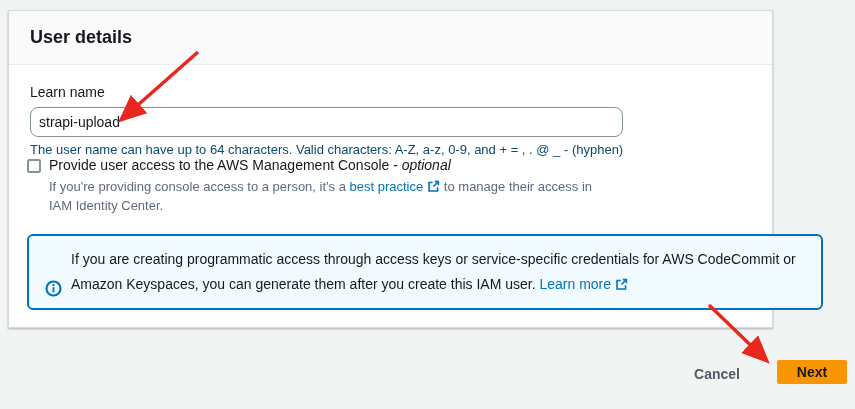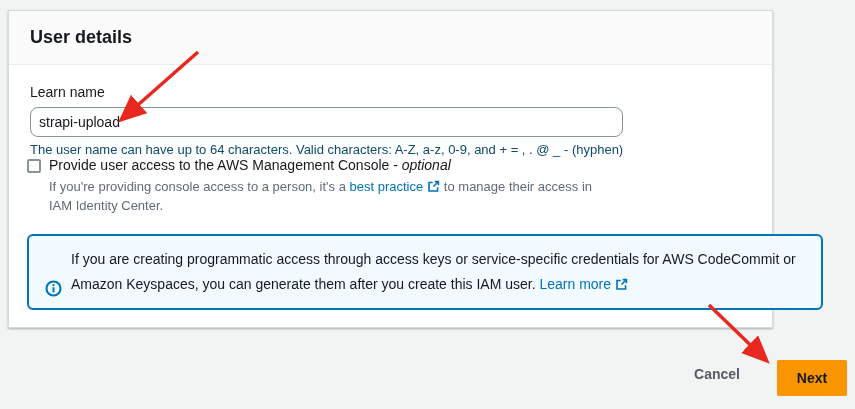--- a/index.html
+++ b/index.html
@@ -71,21 +71,21 @@
     background: none; border: none; cursor: pointer;
     font-family: "Liberation Sans", "DejaVu Sans", sans-serif;
     font-size: 14px; font-weight: bold; color: #545b64;
     padding: 6px 4px;
   }
   .btn-next {
     margin-left: 33px;
     background: #f89500; border: none; border-radius: 2px; cursor: pointer;
     font-family: "Liberation Sans", "DejaVu Sans", sans-serif;
     font-size: 14px; font-weight: bold; color: #16191f;
-    width: 70px; height: 36px;
+    width: 70px; height: 24px;
   }
   .annotations { position: absolute; left: 0; top: 0; pointer-events: none; z-index: 10; }
 </style>
 </head>
 <body>
 
 <div class="screen">
 
   <div class="card">
     <div class="card-header">

